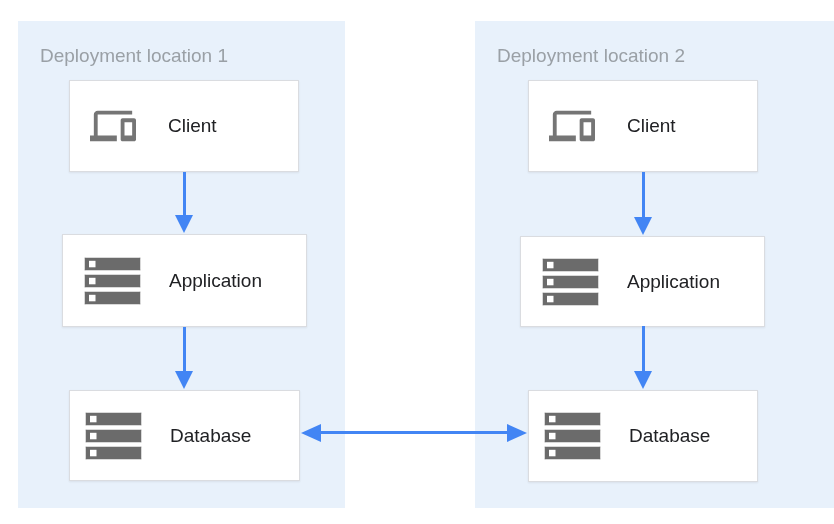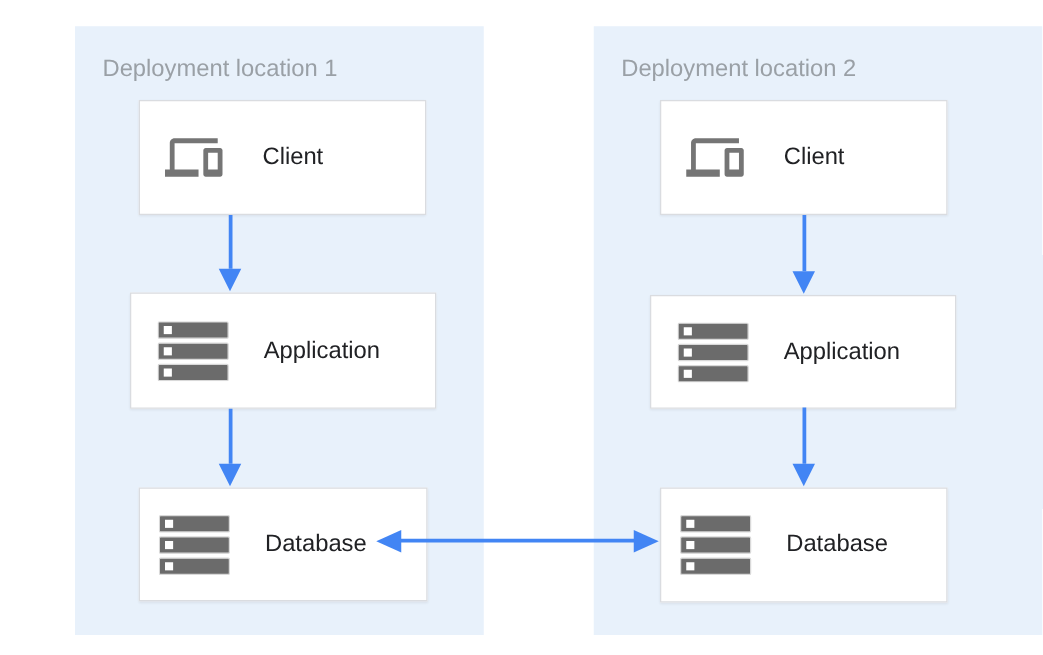--- a/index.html
+++ b/index.html
@@ -10,21 +10,21 @@
     background: #ffffff;
     font-family: "Liberation Sans", "DejaVu Sans", sans-serif;
     overflow: hidden;
   }
   .panel {
     position: absolute;
     top: 21px;
     height: 487px;
     background: #e8f1fb;
   }
-  .panel-1 { left: 18px;  width: 327px; margin-left: 42px; }
+  .panel-1 { left: 18px;  width: 327px; }
   .panel-2 { left: 475px; width: 336px; padding-left: 48px; }
   .panel-title {
     position: absolute;
     top: 24px;
     left: 22px;
     font-size: 19px;
     line-height: 22px;
     color: #9aa0a6;
     white-space: nowrap;
   }

